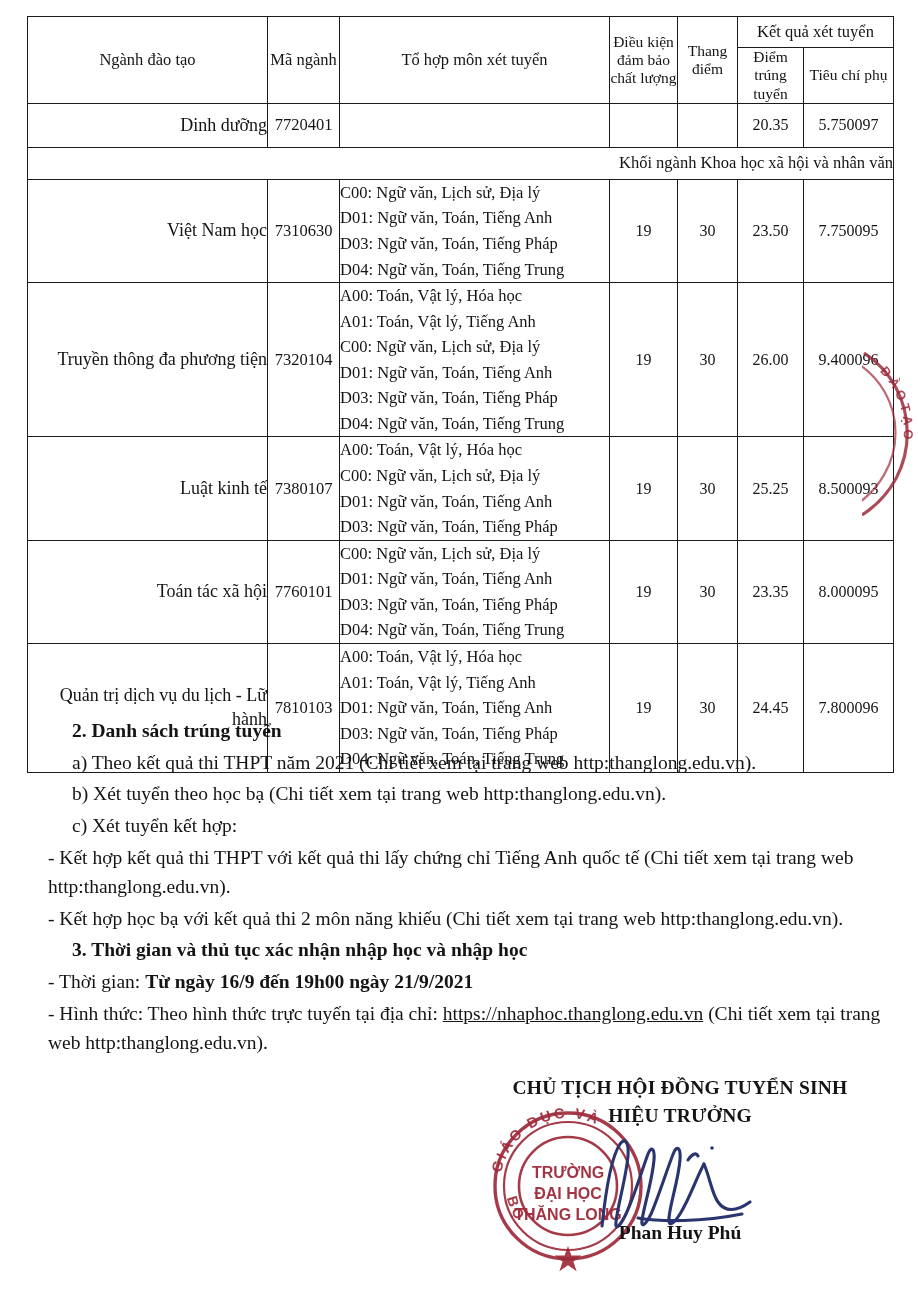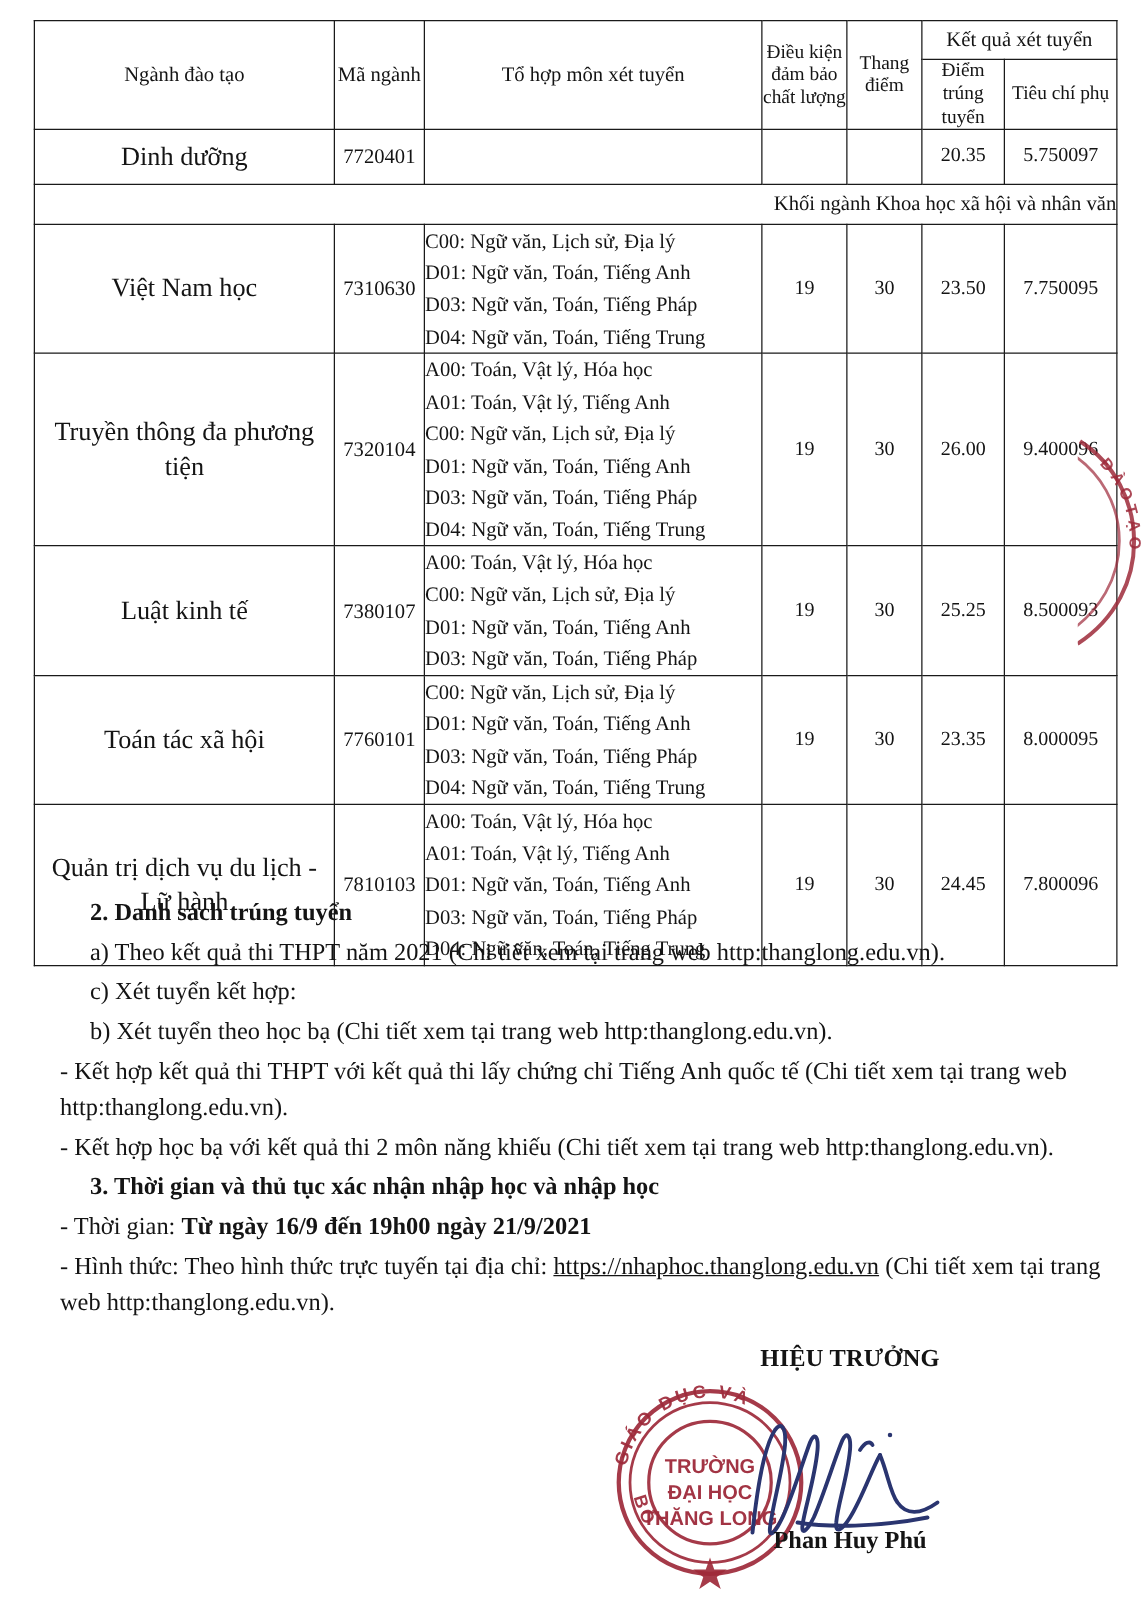--- a/index.html
+++ b/index.html
@@ -38,23 +38,23 @@
     text-align: center;
     font-weight: bold;
     font-size: 16.5px;
     line-height: 1.18;
     padding: 3px 4px;
   }
   .th-cell.small {
     font-size: 15.5px;
   }
   .cell-name {
-    font-size: 21px;
+    font-size: 18px;
     padding: 4px 6px 4px 14px;
-    text-align: center;
+    text-align: right;
     line-height: 1.3;
   }
   .cell-code {
     font-size: 16.5px;
     text-align: center;
   }
   .cell-combo {
     font-size: 16.5px;
     text-align: left;
     padding: 5px 6px 5px 10px;
@@ -288,38 +288,39 @@
     <path d="M -8,16 C 46,48 50,126 -12,164" fill="none" stroke="#9e2a3a" stroke-width="2.2" opacity="0.7"></path>
     <text font-family="'Liberation Sans',sans-serif" font-size="13" font-weight="bold" fill="#9e2a3a" opacity="0.85">
       <textPath href="#arcpath" startOffset="6%">Đ À O   T Ạ O</textPath>
     </text>
   </svg>
 </div>
 
 <div class="doc-body">
   <p class="heading">2. Danh sách trúng tuyển</p>
   <p class="para-indent">a) Theo kết quả thi THPT năm 2021 (Chi tiết xem tại trang web http:thanglong.edu.vn).</p>
+  <p class="para-indent">b) Xét tuyển theo học bạ (Chi tiết xem tại trang web http:thanglong.edu.vn).</p>
   <p class="para-indent">c) Xét tuyển kết hợp:</p>
-  <p class="para-indent">b) Xét tuyển theo học bạ (Chi tiết xem tại trang web http:thanglong.edu.vn).</p>
   <p>- Kết hợp kết quả thi THPT với kết quả thi lấy chứng chỉ Tiếng Anh quốc tế (Chi tiết xem tại trang web http:thanglong.edu.vn).</p>
   <p>- Kết hợp học bạ với kết quả thi 2 môn năng khiếu (Chi tiết xem tại trang web http:thanglong.edu.vn).</p>
   <p class="heading">3. Thời gian và thủ tục xác nhận nhập học và nhập học</p>
   <p>
     <span class="ital">- Thời gian:</span>
     <span class="bold">Từ ngày 16/9 đến 19h00 ngày 21/9/2021</span>
   </p>
   <p>
     <span class="ital">- Hình thức:</span>
     <span>Theo hình thức trực tuyến tại địa chỉ:</span>
     <span class="under">https://nhaphoc.thanglong.edu.vn</span>
     <span>(Chi tiết xem tại trang web http:thanglong.edu.vn).</span>
   </p>
 </div>
 
 <div class="sig-block">
+  <div class="sig-title">CHỦ TỊCH HỘI ĐỒNG TUYỂN SINH</div>
   <div class="sig-title">HIỆU TRƯỞNG</div>
 </div>
 
 <div class="stamp">
   <svg width="176" height="176" viewBox="0 0 176 176">
     <defs>
       <path id="outerArc" d="M 20,88 A 68,68 0 1 1 156,88"></path>
       <path id="lowerArc" d="M 26,88 A 62,62 0 0 0 150,88"></path>
     </defs>
     <g stroke="#9e2a3a" fill="none" opacity="0.92">

